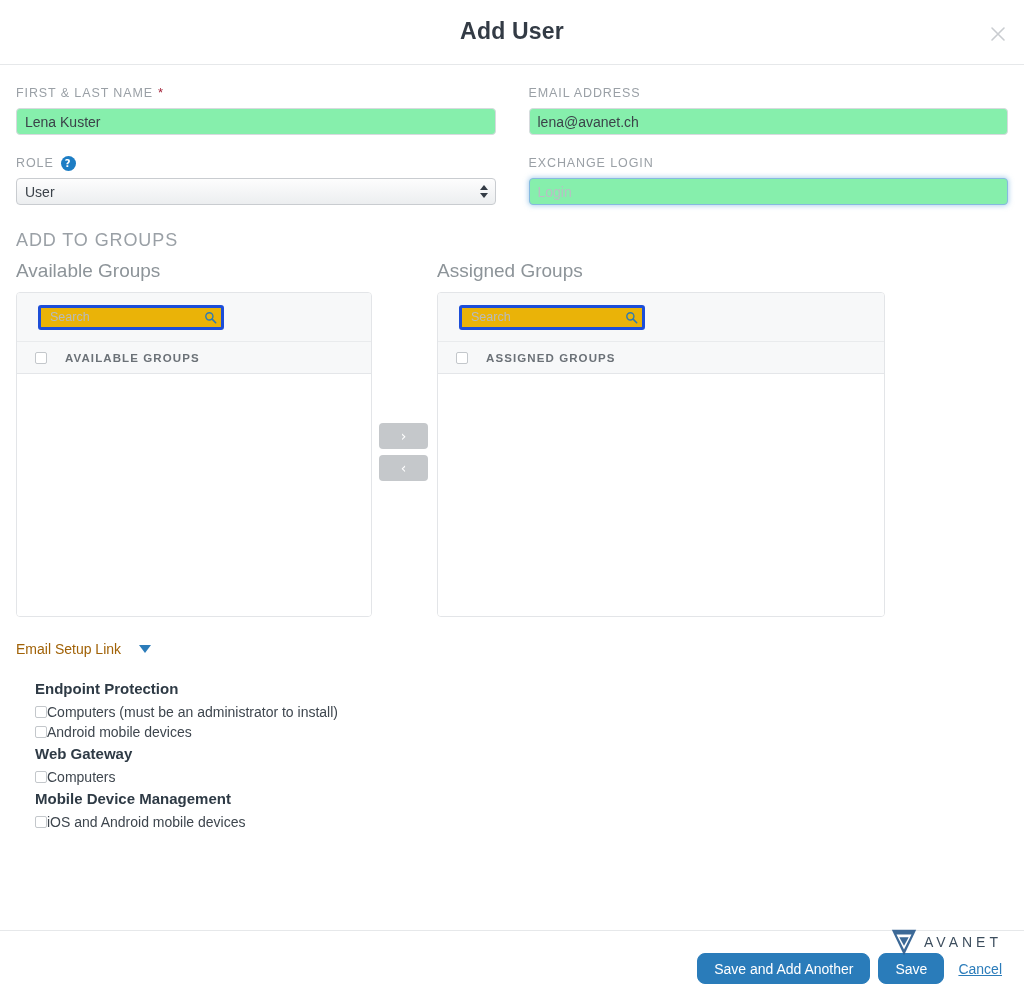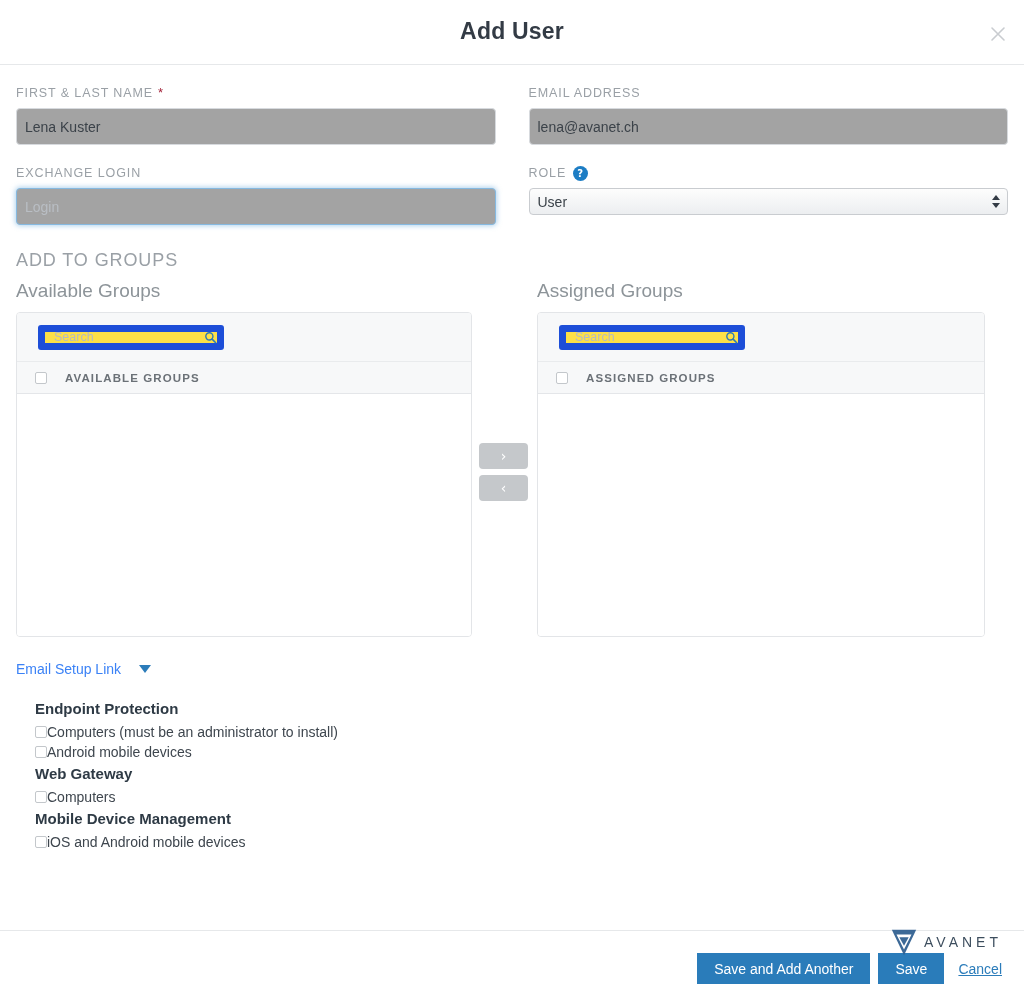--- a/index.html
+++ b/index.html
@@ -82,29 +82,29 @@
     font-size: 10px;
     font-weight: bold;
     margin-left: 7px;
     cursor: pointer;
     font-family: "DejaVu Sans", sans-serif;
     line-height: 1;
   }
 
   input.text-field {
     width: 100%;
-    height: 37px;
+    height: 27px;
     box-sizing: border-box;
     border: 1px solid #d7dade;
     border-radius: 4px;
     padding: 2px 8px;
     font-size: 14px;
     font-family: "Liberation Sans", sans-serif;
     color: #3b4249;
-    background: #a3a3a3;
+    background: #86efac;
     outline: none;
   }
   input.text-field::placeholder { color: #b9bec4; }
 
   input.text-field.focused {
     border-color: #86b9e0;
     box-shadow: 0 0 5px 1px rgba(115,175,222,0.55);
   }
 
   .select-wrap {
@@ -158,21 +158,21 @@
     letter-spacing: 0.9px;
     color: #9aa0a6;
     text-transform: uppercase;
     margin: 25px 0 0 0;
   }
   .dual-list {
     display: flex;
     align-items: flex-start;
     margin-top: 9px;
   }
-  .list-side { width: 456px; }
+  .list-side { width: 356px; }
   .list-side.right { width: 448px; margin-left: 2px; }
 
   .list-heading {
     font-size: 19px;
     color: #8d9499;
     font-weight: normal;
     margin: 0 0 10px 0;
   }
   .list-panel {
     border: 1px solid #e3e5e8;
@@ -195,27 +195,27 @@
   }
   .search-box {
     position: relative;
     width: 186px;
     height: 25px;
   }
   .search-box input {
     width: 100%;
     height: 25px;
     box-sizing: border-box;
-    border: 7px solid #1d4ed8;
+    border: 3px solid #1d4ed8;
     border-radius: 3px;
     padding: 2px 26px 2px 9px;
     font-size: 12.5px;
     font-family: "Liberation Sans", sans-serif;
     color: #555c63;
-    background: #fde047;
+    background: #eab308;
     outline: none;
   }
   .search-box input::placeholder { color: #b6bbc0; }
   .search-box .mag {
     position: absolute;
     right: 7px;
     top: 5px;
     pointer-events: none;
   }
 
@@ -277,21 +277,21 @@
     font-family: "DejaVu Sans", sans-serif;
     line-height: 1;
   }
 
   
   .email-setup-link {
     display: inline-flex;
     align-items: center;
     gap: 18px;
     margin-top: 24px;
-    color: #3b82f6;
+    color: #a16207;
     font-size: 14px;
     cursor: pointer;
   }
   .caret-down {
     width: 0; height: 0;
     border-left: 6px solid transparent;
     border-right: 6px solid transparent;
     border-top: 8px solid #2b7cba;
   }
 
@@ -329,21 +329,21 @@
     display: flex;
     align-items: center;
     gap: 8px;
   }
   .btn-primary {
     background: #2a7cba;
     border: 1px solid #2a7cba;
     color: #ffffff;
     font-size: 14px;
     font-family: "Liberation Sans", sans-serif;
-    border-radius: 0;
+    border-radius: 8px;
     height: 31px;
     padding: 0 16px;
     cursor: pointer;
   }
   .btn-link {
     color: #2b7cba;
     font-size: 14px;
     background: none;
     border: none;
     cursor: pointer;
@@ -396,41 +396,41 @@
     <div class="form-col">
       <div class="field-label">
         <span>EMAIL ADDRESS</span>
       </div>
       <input class="text-field" type="text" value="lena@avanet.ch" style="">
     </div>
   </div>
 
   
   <div class="form-row">
-    <div class="form-col">
-      <div class="field-label">
-        <span>EXCHANGE LOGIN</span>
-      </div>
-      <input class="text-field focused" type="text" autofocus="" placeholder="Login" style="">
-    </div>
-
     <div class="form-col">
       <div class="field-label">
         <span>ROLE</span>
         <span class="help-icon">?</span>
       </div>
       <div class="select-wrap">
         <select class="select-field">
           <option>User</option>
         </select>
         <span class="select-arrows">
           <span class="tri-up"></span>
           <span class="tri-down"></span>
         </span>
       </div>
+    </div>
+
+    <div class="form-col">
+      <div class="field-label">
+        <span>EXCHANGE LOGIN</span>
+      </div>
+      <input class="text-field focused" type="text" autofocus="" placeholder="Login" style="">
     </div>
   </div>
 
   
   <div class="groups-section-label">ADD TO GROUPS</div>
 
   <div class="dual-list">
 
     <div class="list-side">
       <div class="list-heading">Available Groups</div>

